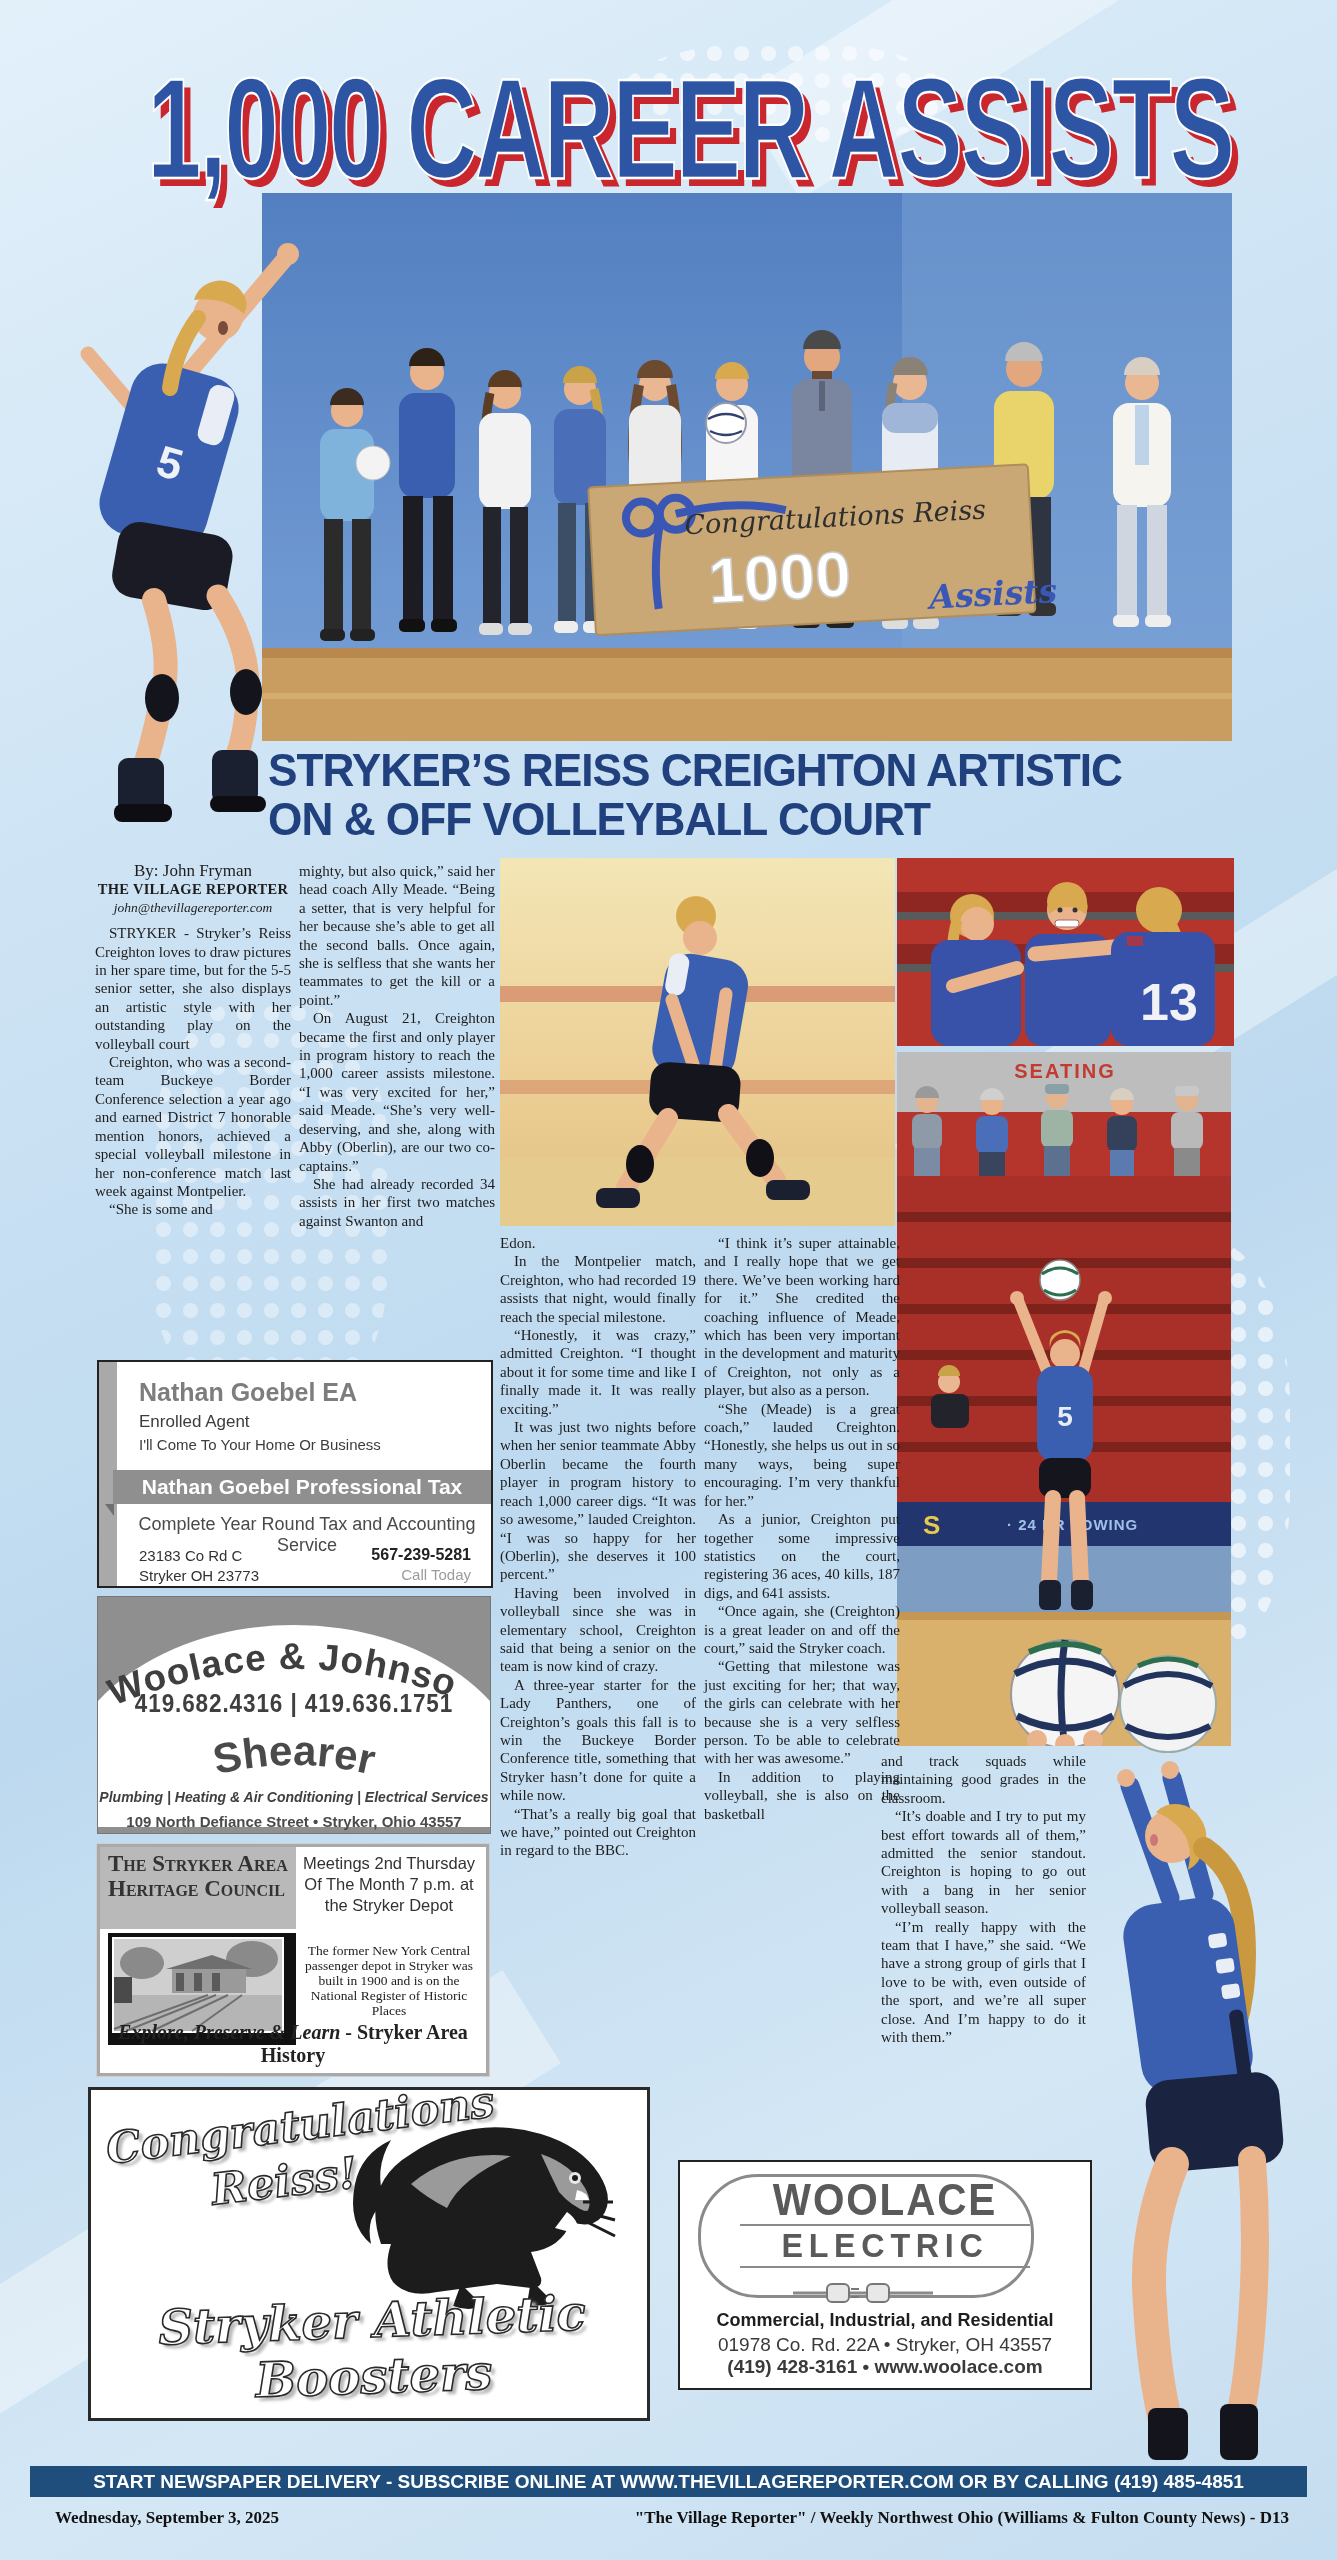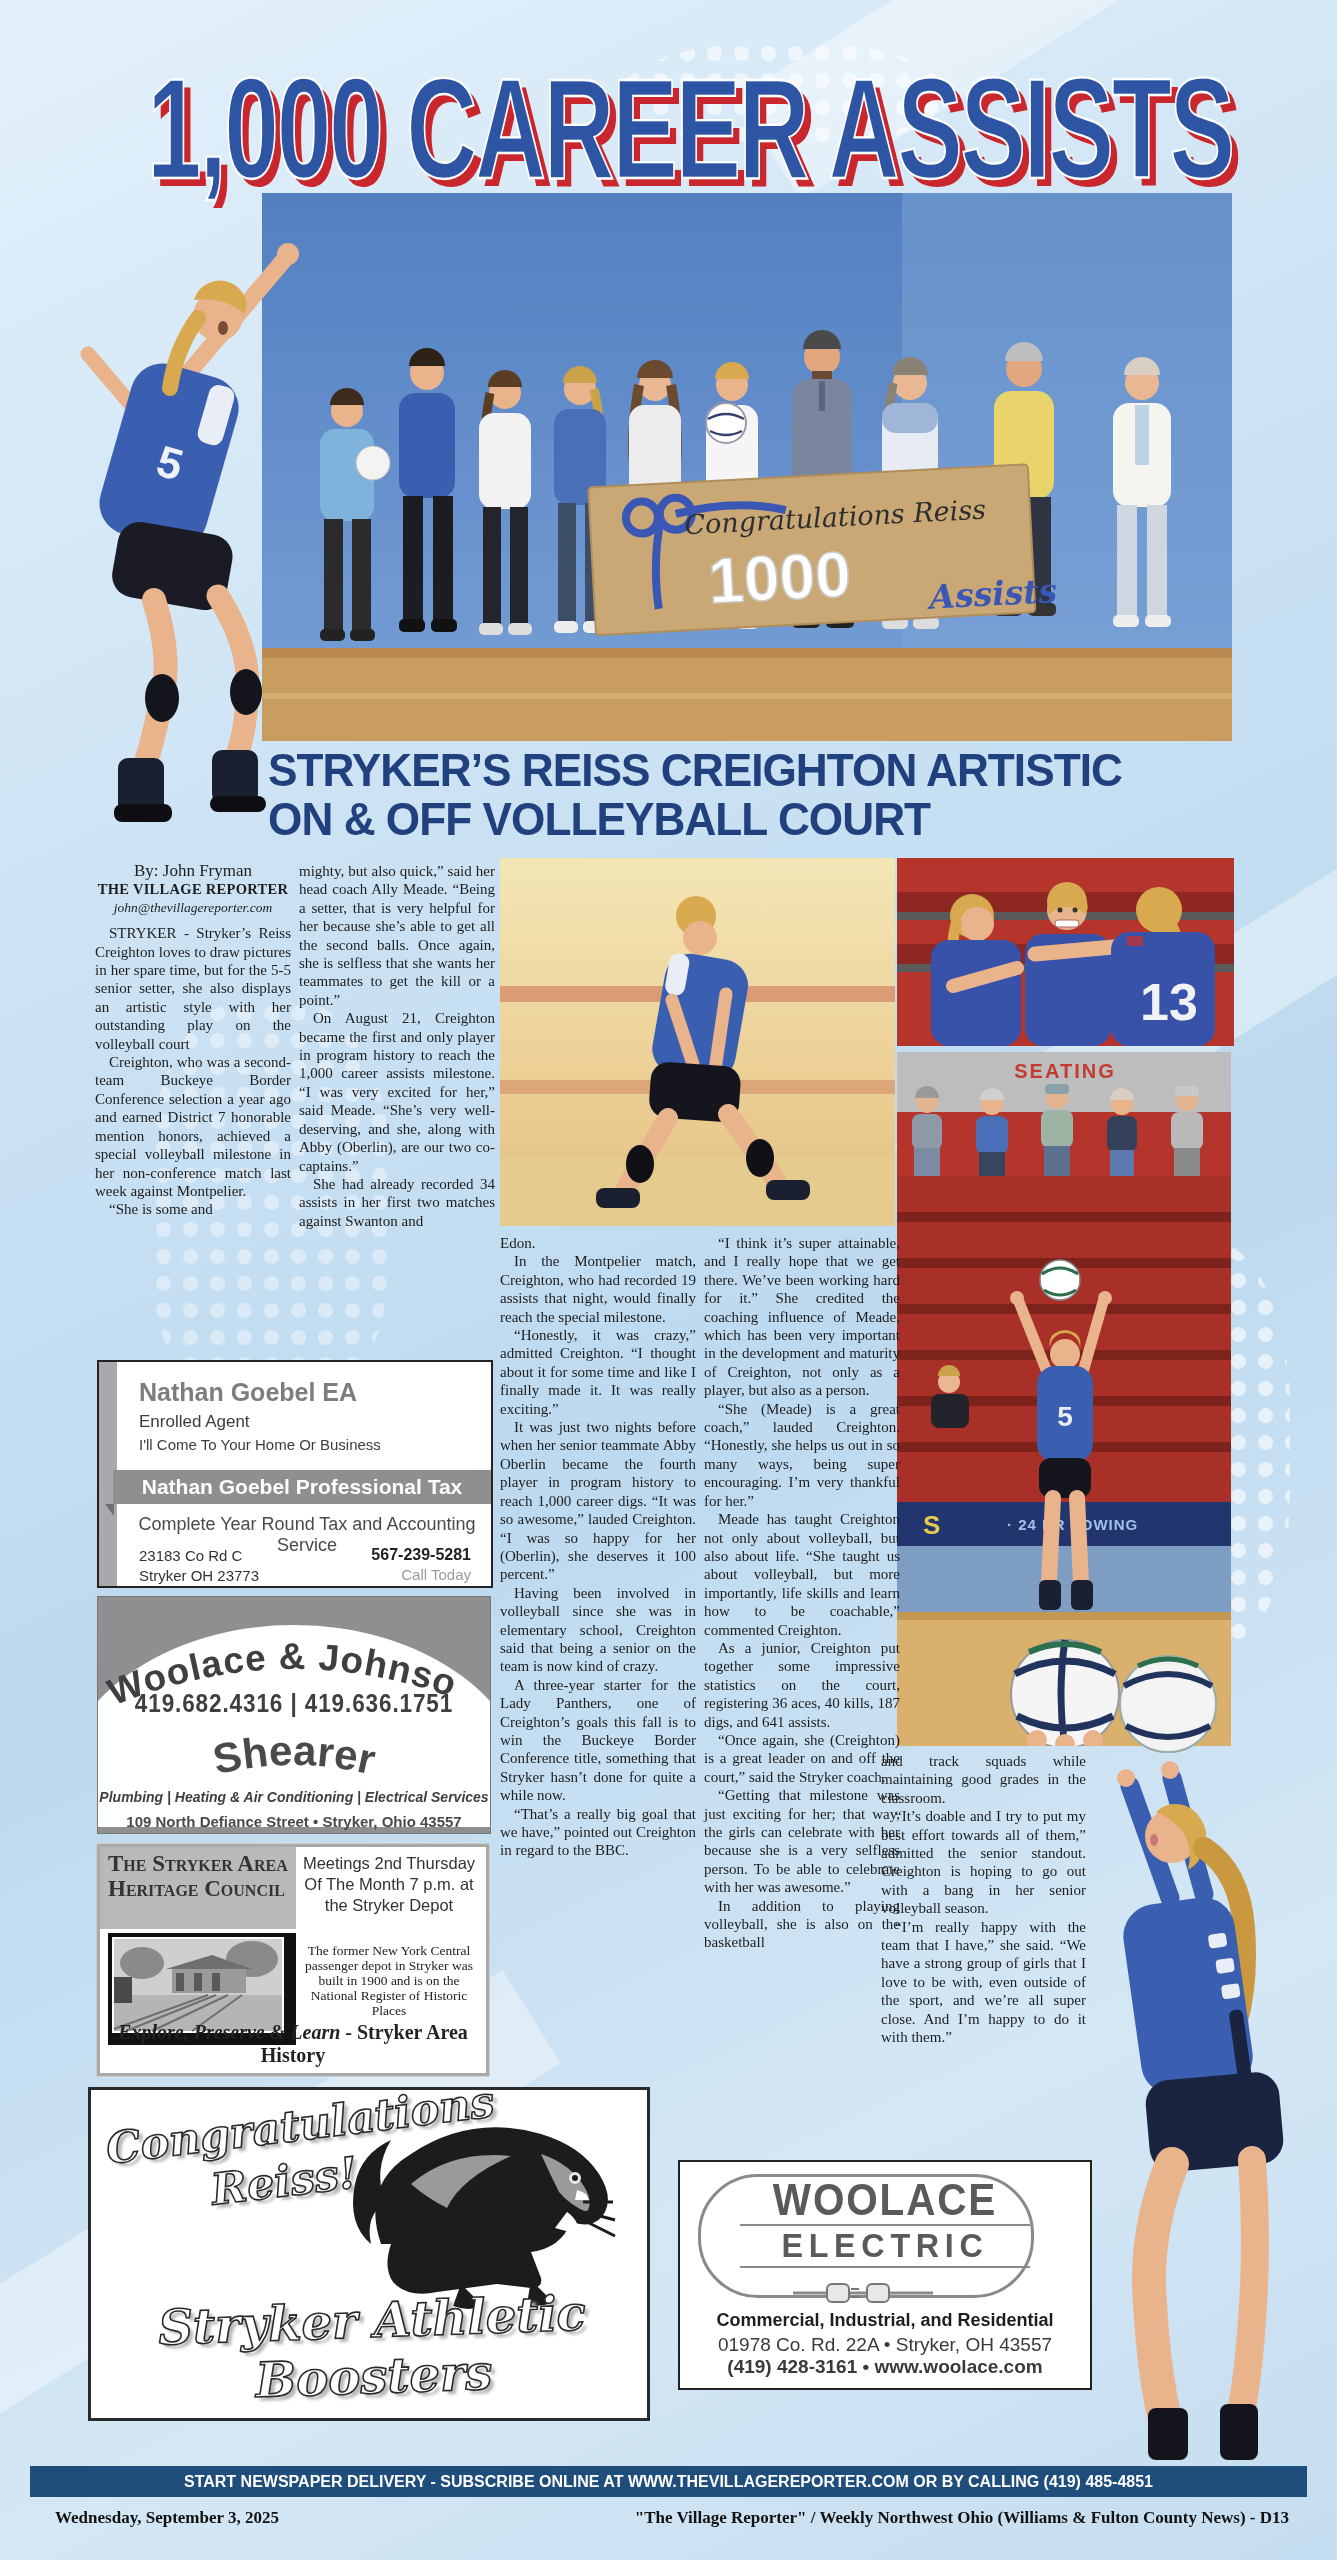--- a/index.html
+++ b/index.html
@@ -82,21 +82,21 @@
          font-weight:800;font-size:34px;color:#5a5a5a;letter-spacing:6px;transform:scaleX(.95);line-height:1;}
   .el-line{position:absolute;left:60px;right:60px;height:2px;background:#8a8a8a;}
   .el-tag{position:absolute;left:0;right:0;top:148px;text-align:center;font-family:"Liberation Sans",sans-serif;
           font-weight:700;font-size:18px;color:#1e1e1e;}
   .el-addr{position:absolute;left:0;right:0;top:172px;text-align:center;font-family:"Liberation Sans",sans-serif;
            font-size:19px;color:#3a3a3a;}
   .el-phone{position:absolute;left:0;right:0;top:194px;text-align:center;font-family:"Liberation Sans",sans-serif;
             font-size:19px;color:#3a3a3a;font-weight:700;}
   
   .sub-banner{position:absolute;left:30px;top:2466px;width:1277px;height:31px;background:#1f4e7c;color:#fff;
-              font-family:"Liberation Sans",sans-serif;font-weight:700;font-size:16px;line-height:31px;text-align:center;z-index:6;}
+              font-family:"Liberation Sans",sans-serif;font-weight:700;font-size:19px;line-height:31px;text-align:center;z-index:6;}
   .footer{position:absolute;left:55px;right:48px;top:2508px;display:flex;justify-content:space-between;
           font-family:"Liberation Serif",serif;font-weight:700;font-size:17px;color:#111;z-index:6;}
 </style>
 </head>
 <body>
 
 <div id="page">
 
   <div class="deco-band" style="left:700px;top:-150px;width:900px;height:120px;"></div>
   <div class="deco-band" style="left:850px;top:900px;width:900px;height:90px;"></div>
@@ -348,21 +348,20 @@
     <p>“Honestly, it was crazy,” admitted Creighton. “I thought about it for some time and like I finally made it. It was really exciting.”</p>
     <p>It was just two nights before when her senior teammate Abby Oberlin became the fourth player in program history to reach 1,000 career digs. “It was so awesome,” lauded Creighton. “I was so happy for her (Oberlin), she deserves it 100 percent.”</p>
     <p>Having been involved in volleyball since she was in elementary school, Creighton said that being a senior on the team is now kind of crazy.</p>
     <p>A three-year starter for the Lady Panthers, one of Creighton’s goals this fall is to win the Buckeye Border Conference title, something that Stryker hasn’t done for quite a while now.</p>
     <p>“That’s a really big goal that we have,” pointed out Creighton in regard to the BBC.</p>
   </div>
 
   <div class="col" style="left:704px;top:1234px;">
     <p>“I think it’s super attainable, and I really hope that we get there. We’ve been working hard for it.” She credited the coaching influence of Meade, which has been very important in the development and maturity of Creighton, not only as a player, but also as a person.</p>
     <p>“She (Meade) is a great coach,” lauded Creighton. “Honestly, she helps us out in so many ways, being super encouraging. I’m very thankful for her.”</p>
-    <p>Meade has taught Creighton not only about volleyball, but also about life. “She taught us about volleyball, but more importantly, life skills and learn how to be coachable,” commented Creighton.</p>
     <p>As a junior, Creighton put together some impressive statistics on the court, registering 36 aces, 40 kills, 187 digs, and 641 assists.</p>
     <p>“Once again, she (Creighton) is a great leader on and off the court,” said the Stryker coach.</p>
     <p>“Getting that milestone was just exciting for her; that way, the girls can celebrate with her because she is a very selfless person. To be able to celebrate with her was awesome.”</p>
     <p>In addition to playing volleyball, she is also on the basketball</p>
   </div>
 
   <div class="photo" style="left:897px;top:858px;width:337px;height:188px;">
     <svg width="337" height="188" viewBox="0 0 337 188">
       <rect width="337" height="188" fill="#b5342c"></rect>
       <rect y="34" width="337" height="20" fill="#8e2722"></rect>

